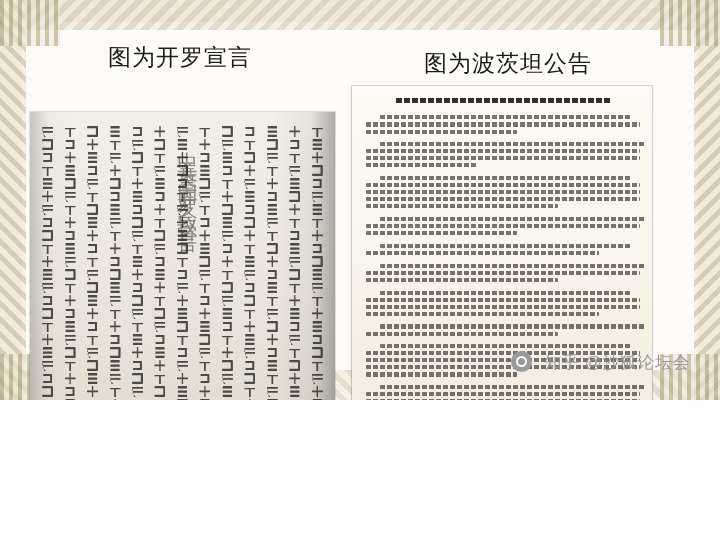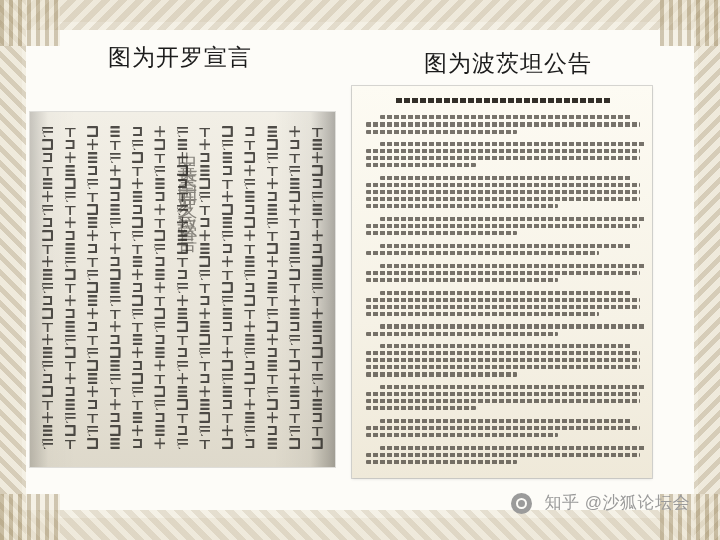--- a/index.html
+++ b/index.html
@@ -10,21 +10,21 @@
     width: 720px;
     height: 540px;
     overflow: hidden;
     font-family: "Liberation Sans", sans-serif;
     background: #ffffff;
   }
 
   .slide {
     position: relative;
     width: 720px;
-    height: 540px;
+    height: 400px;
     background: #f3efe6;
     overflow: hidden;
   }
 
   
   .border-top {
     position: absolute;
     top: 0; left: 0;
     width: 720px;
     height: 30px;
@@ -218,21 +218,21 @@
       rgba(40,36,30,0.95) 0px, rgba(40,36,30,0.95) 6px,
       rgba(255,255,255,0) 6px, rgba(255,255,255,0) 8px);
   }
 
   
   .watermark {
     position: absolute;
     right: 30px;
     bottom: 26px;
     display: flex;
-    align-items: flex-end;
+    align-items: flex-start;
     gap: 13px;
   }
   .wm-icon {
     width: 21px;
     height: 21px;
     border-radius: 50%;
     background: #9b9b9b;
     position: relative;
   }
   .wm-icon::before {

